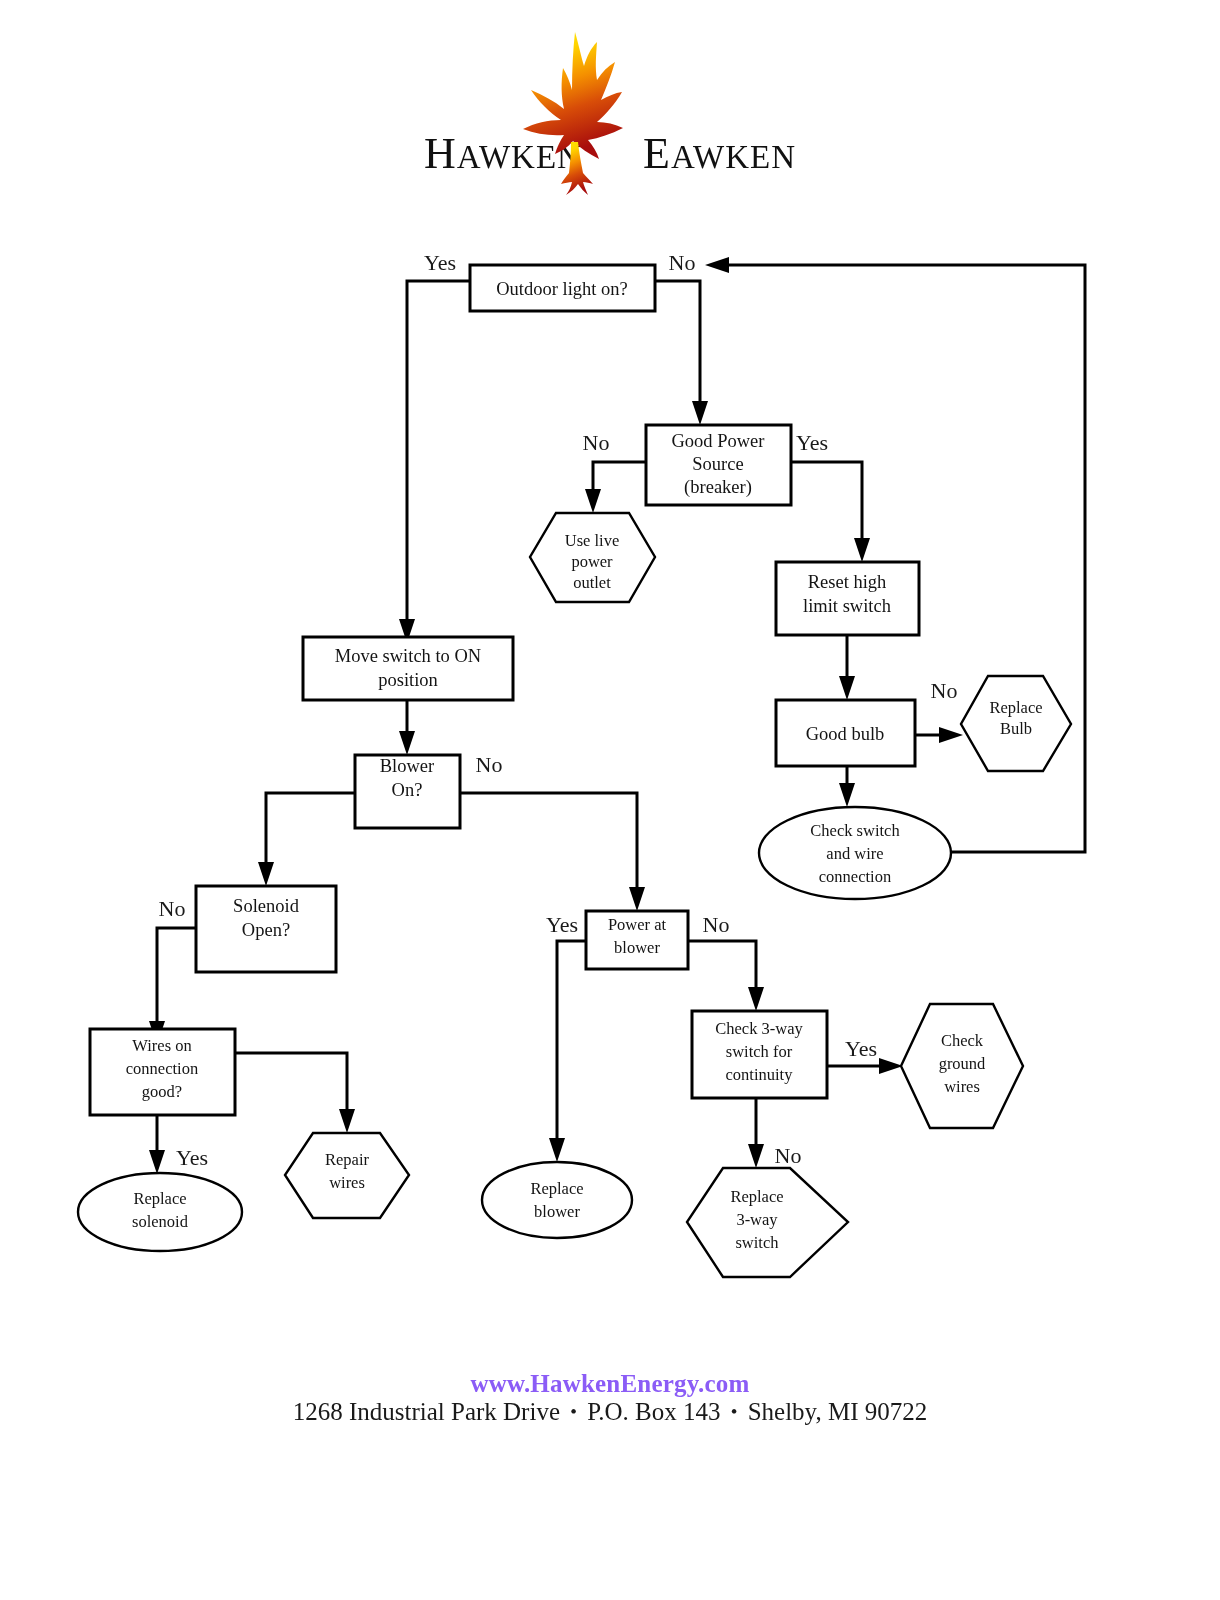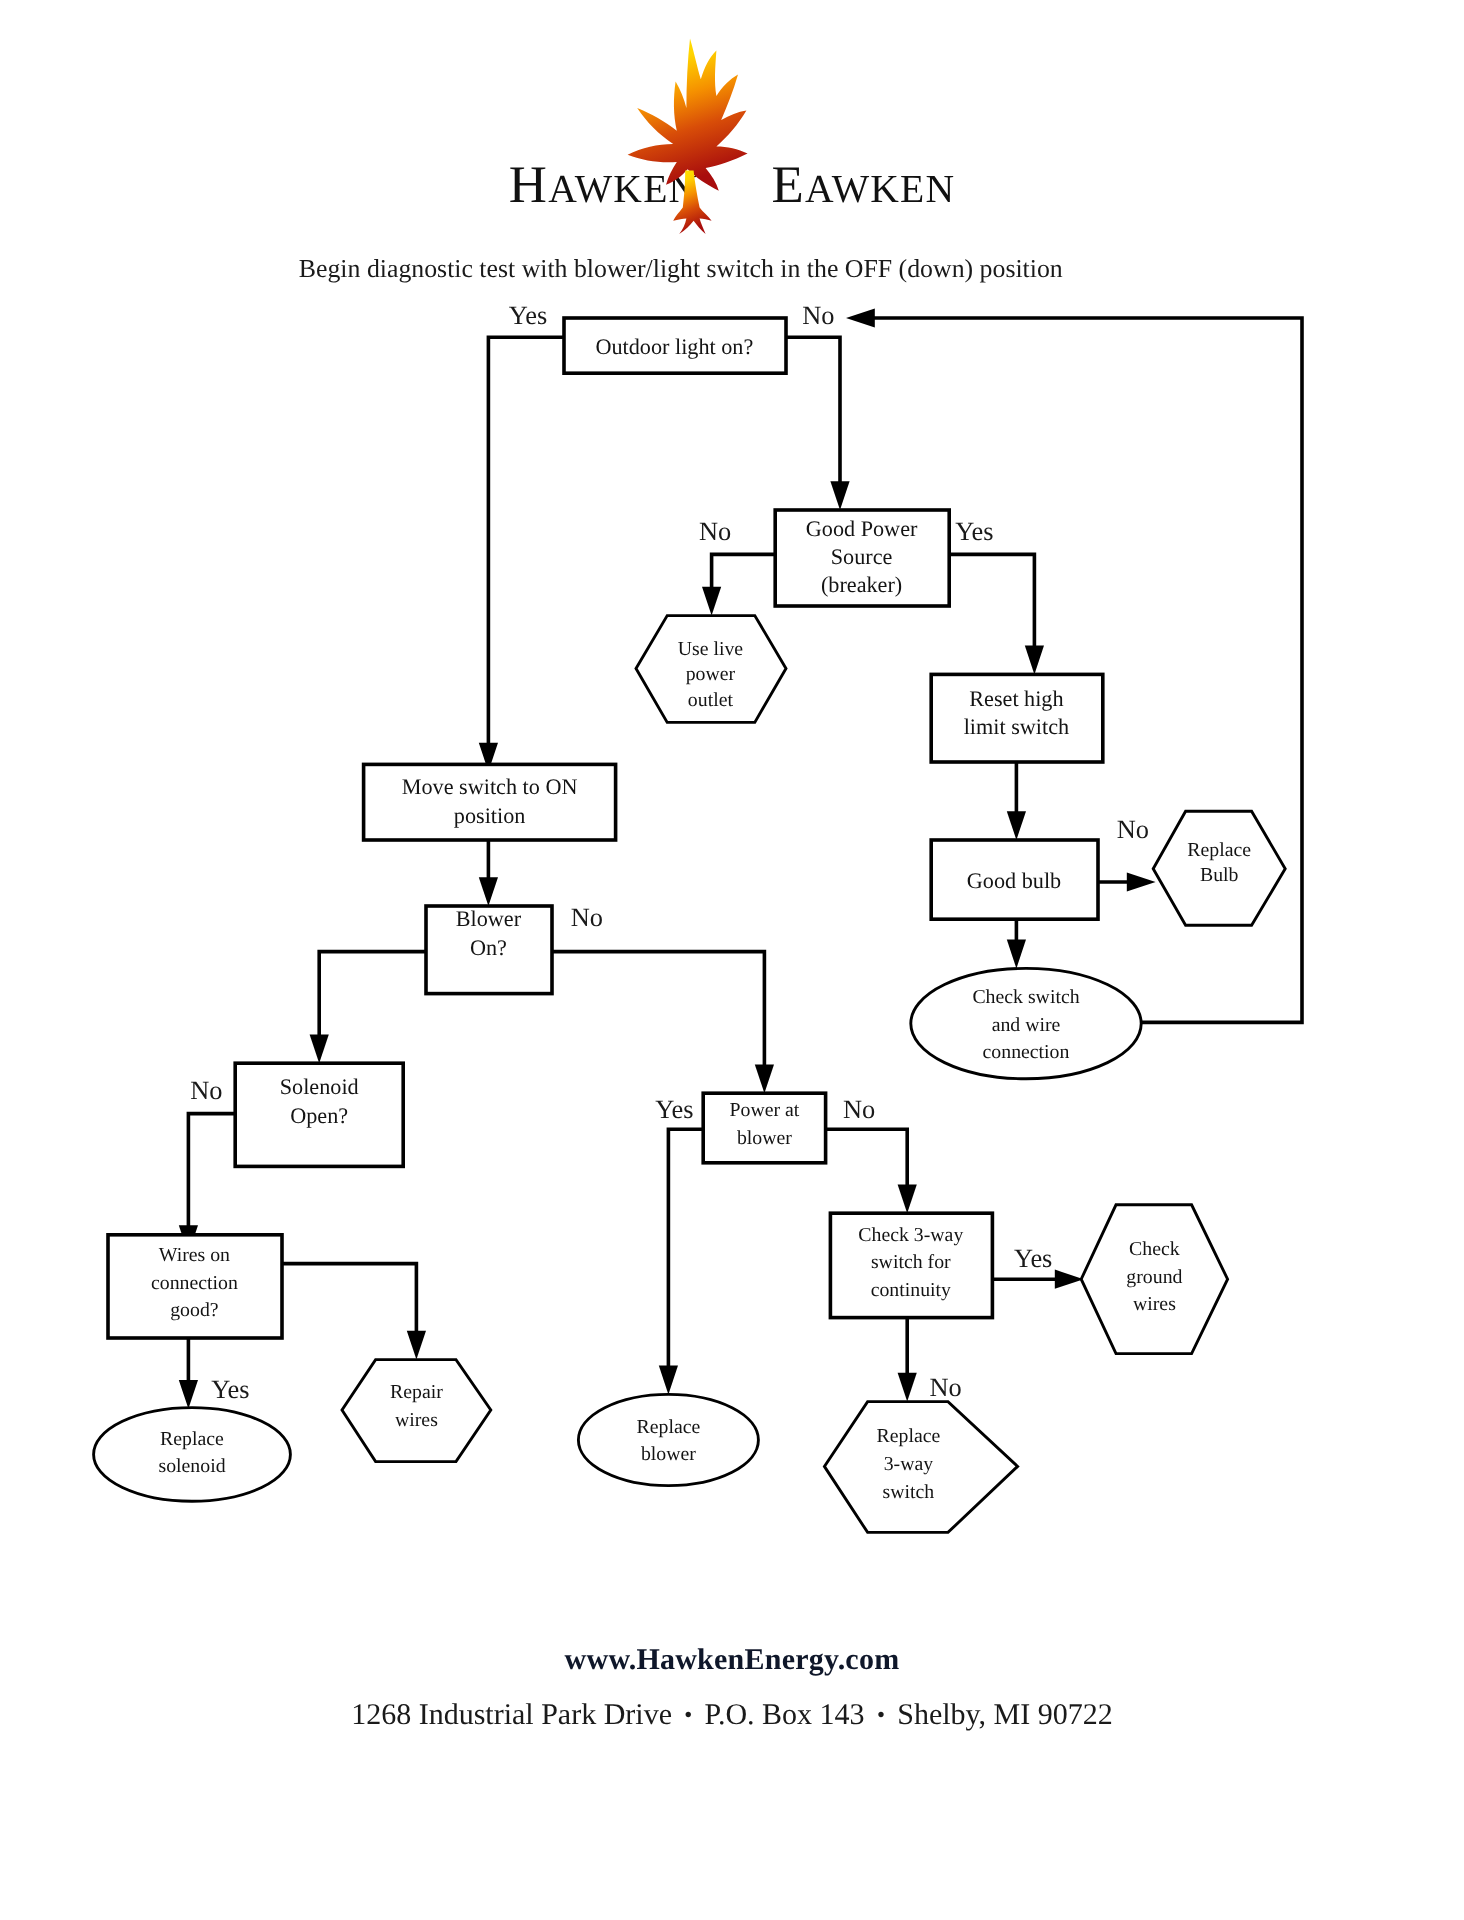--- a/index.html
+++ b/index.html
@@ -97,22 +97,22 @@
     position: absolute;
     left: 0;
     top: 1370px;
     width: 1220px;
     text-align: center;
   }
   #footer-site {
     font-family: "Liberation Serif", "DejaVu Serif", serif;
     font-weight: bold;
     font-size: 25px;
-    color: #0f172a;
-    margin-bottom: 18px;
+    color: #8b5cf6;
+    margin-bottom: 0;
     letter-spacing: 0.2px;
   }
   .footer-line {
     font-family: "Liberation Serif", "DejaVu Serif", serif;
     font-size: 25px;
     color: #1a1a1a;
     margin-bottom: 16px;
     white-space: nowrap;
   }
   .footer-line .sep {
@@ -175,21 +175,20 @@
         C 81 152, 85 153, 88 154
         C 85 150, 81 147, 78 143
         C 76 133, 74 122, 73 112
         Z"></path>
     </svg>
     <div class="logo-word" id="logo-energy">
       <span class="cap"><span class="cap">E</span><span class="small">AWKEN</span></span>
     </div>
   </div>
 
-  <div id="chart-header">Begin diagnostic test with blower/light switch in the OFF (down) position</div>
 
   <svg id="flow-svg" viewBox="0 0 1220 1600">
 
     <g>
       <path class="conn" d="M 470 281 L 407 281 L 407 627"></path>
       <polygon class="arrowhead" points="407,643 399,619 415,619"></polygon>
     </g>
 
     <g>
       <path class="conn" d="M 655 281 L 700 281 L 700 409"></path>

